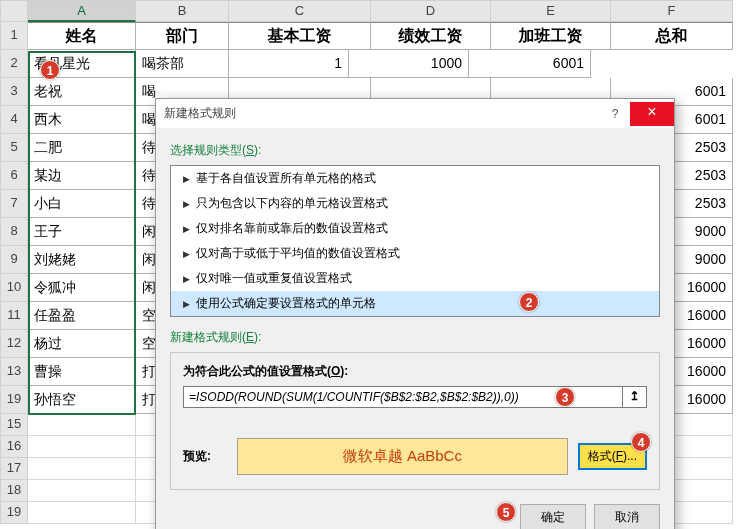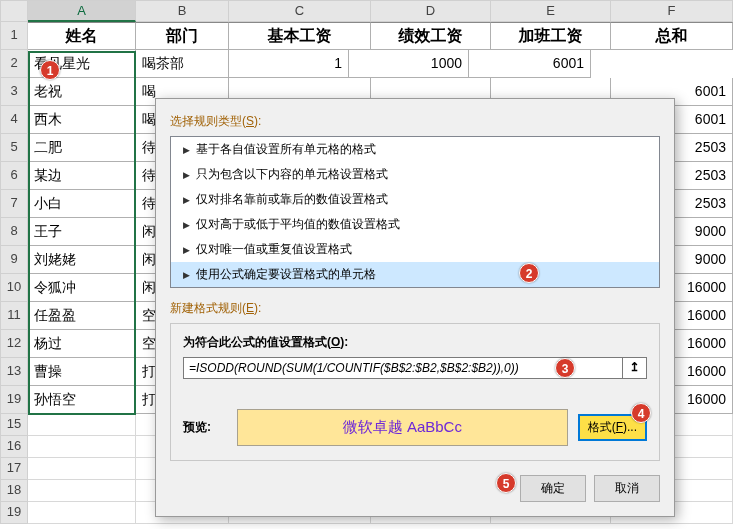--- a/index.html
+++ b/index.html
@@ -25,35 +25,35 @@
   .sel-border { position: absolute; border: 2px solid #217346; pointer-events: none; }
   
   
   .dialog { position: absolute; left: 155px; top: 98px; width: 520px; background: #f0f0f0; border: 1px solid #999; box-shadow: 3px 3px 12px rgba(0,0,0,0.3); font-size: 12px; }
   .dlg-title { background: #fff; color: #444; padding: 6px 8px; display: flex; align-items: center; }
   .dlg-title .t { flex: 1; }
   .dlg-help { width: 30px; text-align: center; color: #555; }
   .dlg-close { width: 44px; height: 24px; background: #e81123; color: #fff; text-align: center; line-height: 20px; font-size: 16px; margin: -6px -8px -6px 0; }
   
   .dlg-body { padding: 10px 14px 0; }
-  .lbl { margin: 4px 0 6px; color: #a16207; }
+  .lbl { margin: 4px 0 6px; color: #15803d; }
   .u { text-decoration: underline; }
   .rule-list { border: 1px solid #828790; background: #fff; }
   .rule-item { padding: 4px 12px; display: flex; align-items: center; gap: 6px; cursor: default; }
   .rule-item .tri { font-size: 9px; color: #333; }
   .rule-item.sel { background: #cde8ff; }
   
   .sub-box { border: 1px solid #c8c8c8; background: #f0f0f0; margin: 6px 0 0; padding: 10px 12px 14px; }
   .formula-row { display: flex; margin-top: 6px; }
   .formula-in { flex: 1; border: 1px solid #7a7a7a; padding: 3px 5px; font-size: 12px; background: #fff; font-style: italic; }
   .picker { width: 24px; border: 1px solid #7a7a7a; border-left: none; background: #fff; text-align: center; line-height: 18px; font-weight: 700; }
   
   .prev-row { display: flex; align-items: center; margin-top: 30px; gap: 10px; }
   .prev-lbl { width: 44px; font-weight: 700; }
-  .prev-box { flex: 1; background: #ffe699; border: 1px solid #a8a18f; text-align: center; padding: 8px 0; font-size: 15px; color: #6d28d9; }
+  .prev-box { flex: 1; background: #ffe699; border: 1px solid #a8a18f; text-align: center; padding: 8px 0; font-size: 15px; color: #c2410c; }
   .fmt-btn { border: 2px solid #0078d7; padding: 3px 8px; background: #fde047; cursor: pointer; }
   
   .dlg-foot { display: flex; justify-content: flex-end; gap: 8px; padding: 14px 14px 14px; }
   .btn { border: 1px solid #adadad; background: #e1e1e1; padding: 4px 20px; cursor: pointer; }
   
   .badge { position: absolute; width: 20px; height: 20px; border-radius: 50%; background: #d63a2b; color: #fff; font-weight: 700; font-size: 12px; text-align: center; line-height: 20px; border: 1px solid #fff; box-shadow: 0 0 2px rgba(0,0,0,.5); z-index: 50; }
 </style>
 </head>
 <body>
 
@@ -242,20 +242,25 @@
         <div class="cell cE" style="border-color:#d8d8d8;"></div>
         <div class="cell cF" style="border-color:#d8d8d8;"></div>
       </div>
     </div>
 
   <div class="sel-border" style="left:28px;top:51px;width:108px;height:364px;"></div>
   <div class="badge" style="left:40px;top:60px;">1</div>
 </div>
 
 <div class="dialog">
+  <div class="dlg-title">
+    <span class="t">新建格式规则</span>
+    <span class="dlg-help">?</span>
+    <span class="dlg-close">×</span>
+  </div>
   <div class="dlg-body">
     <div class="lbl">
       <span>选择规则类型(</span><span class="u">S</span><span>):</span>
     </div>
     <div class="rule-list">
       <div class="rule-item">
           <span class="tri">▶</span>
           <span>基于各自值设置所有单元格的格式</span>
         </div>
       <div class="rule-item">

